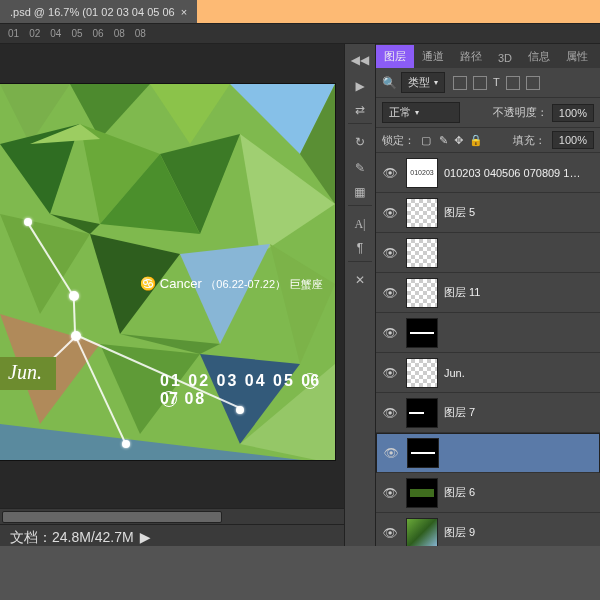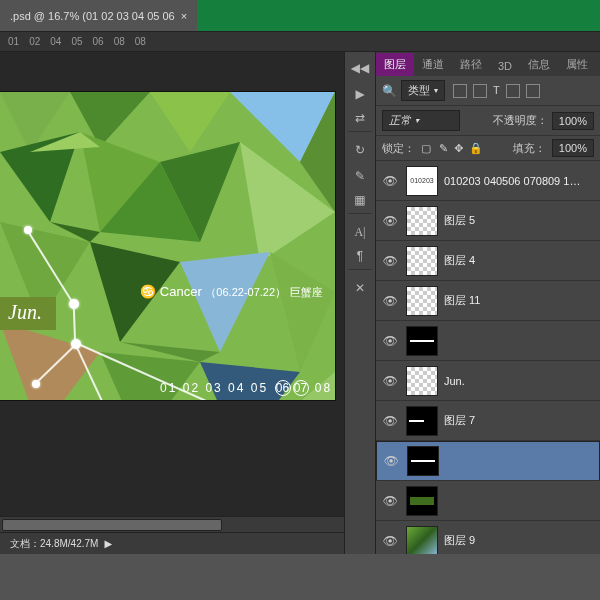--- a/index.html
+++ b/index.html
@@ -1,43 +1,43 @@
 <!DOCTYPE html>
 <html><head>
 <meta charset="utf-8">
 <style>
 * { margin:0; padding:0; box-sizing:border-box; font-family:"Microsoft YaHei",sans-serif; }
 body { background:#535353; width:600px; height:600px; overflow:hidden; color:#ccc; font-size:11px; position:relative; }
-.tab-bar { height:32px; background:#15803d; display:flex; border-bottom:1px solid #222; }
+.tab-bar { height:24px; background:#fdba74; display:flex; border-bottom:1px solid #222; }
 .doc-tab { background:#535353; padding:4px 10px; font-size:11px; color:#ddd; display:flex; align-items:center; gap:6px; }
 .doc-tab .x { cursor:pointer; }
 .ruler-h { height:20px; background:#333; color:#999; display:flex; align-items:center; font-size:10px; padding-left:8px; border-bottom:1px solid #222; letter-spacing:0; }
 .ruler-h span { margin-right:10px; }
 .main { display:flex; height:502px; }
 .canvas-col { width:344px; background:#282828; display:flex; flex-direction:column; }
 .canvas-wrap { flex:1; position:relative; overflow:hidden; }
-.canvas { position:absolute; left:0; top:40px; width:335px; height:308px; background:#7fb94e; box-shadow:0 0 0 1px #111; overflow:hidden; }
+.canvas { position:absolute; left:0; top:40px; width:335px; height:376px; background:#7fb94e; box-shadow:0 0 0 1px #111; overflow:hidden; }
 .constellation { position:absolute; left:20px; top:100px; width:260px; height:260px; }
 .star { position:absolute; width:8px; height:8px; border-radius:50%; background:#fff; box-shadow:0 0 3px #fff; }
 .star.big { width:10px; height:10px; }
 .line { position:absolute; background:rgba(255,255,255,.85); height:1.5px; transform-origin:left center; }
 .canvas-text { position:absolute; color:#fff; font-size:13px; }
 .canvas-label { position:absolute; left:0; bottom:70px; background:#6d8c2f; color:#fff; font-size:20px; padding:4px 14px 6px 8px; font-family:"Times New Roman",serif; font-style:italic; }
-.daterow { position:absolute; color:#fff; font-size:12px; letter-spacing:2px; }
+.daterow { position:absolute; color:#fff; font-size:16px; letter-spacing:2px;font-weight:bold; }
 .circ { display:inline-flex; width:16px; height:16px; border:1px solid #fff; border-radius:50%; align-items:center; justify-content:center; margin:0 1px; letter-spacing:0; }
-.status { height:22px; background:#3a3a3a; color:#ddd; font-size:10px; padding:4px 10px; border-top:1px solid #222; }
+.status { height:22px; background:#3a3a3a; color:#ddd; font-size:14px; padding:4px 10px; border-top:1px solid #222; }
 .scroll-h { height:16px; background:#3a3a3a; border-top:1px solid #222; position:relative; }
 .scroll-h .thumb { position:absolute; left:2px; top:2px; height:12px; width:220px; background:#666; border-radius:2px; }
 .vtool { width:32px; background:#454545; border-left:1px solid #222; border-right:1px solid #222; display:flex; flex-direction:column; align-items:center; padding-top:4px; gap:2px; }
 .vtool .vbtn { width:24px; height:24px; display:flex; align-items:center; justify-content:center; color:#bbb; font-size:12px; }
 .vtool .vbtn.sep { border-bottom:1px solid #333; padding-bottom:4px; margin-bottom:4px; }
 .panels { flex:1; background:#454545; display:flex; flex-direction:column; }
 .ptabs { height:24px; background:#383838; display:flex; align-items:flex-end; font-size:11px; }
 .ptab { padding:4px 8px; color:#aaa; cursor:pointer; }
-.ptab.active { background:#701a75; color:#eee; }
+.ptab.active { background:#8b5cf6; color:#eee; }
 .pheader { display:flex; align-items:center; gap:4px; padding:4px 6px; border-bottom:1px solid #333; }
 .sel { background:#333; border:1px solid #222; color:#ddd; padding:2px 6px; font-size:11px; display:flex; align-items:center; gap:4px; }
 .sel .arr { font-size:8px; }
 .icons-row { display:flex; gap:6px; margin-left:4px; }
 .icobox { width:14px; height:14px; border:1px solid #888; }
 .lockrow { display:flex; align-items:center; gap:6px; padding:3px 6px; border-bottom:1px solid #333; font-size:11px; color:#ccc; }
 .lockrow .mini { width:12px; height:12px; display:inline-block; }
 .layers { flex:1; overflow:auto; }
 .layer { display:flex; align-items:center; height:40px; border-bottom:1px solid #333; padding:0 4px; gap:6px; }
 .layer.sel { background:#5a7aa8; }
@@ -160,21 +160,21 @@
         </div>
       <div class="icons-row">
         <span class="icobox"></span>
         <span class="icobox"></span>
         <span>T</span>
         <span class="icobox"></span>
         <span class="icobox"></span>
       </div>
     </div>
     <div class="pheader">
-      <div class="sel" style="min-width:78px;font-style:italic;">
+      <div class="sel" style="min-width:78px;">
           <span>正常</span>
           <span class="arr">▾</span>
         </div>
       <span style="margin-left:auto;">不透明度：</span>
       <div class="sel">
           <span>100%</span>
         </div>
     </div>
     <div class="lockrow">
       <span>锁定：</span>
@@ -195,21 +195,20 @@
         <div class="lname">010203 040506 070809 1…</div>
       </div>
       <div class="layer">
         <div class="eye">👁</div>
         <div class="thumb checker"></div>
         <div class="lname">图层 5</div>
       </div>
       <div class="layer">
         <div class="eye">👁</div>
         <div class="thumb checker"></div>
-        <div class="lname">图层 4</div>
       </div>
       <div class="layer">
         <div class="eye">👁</div>
         <div class="thumb checker"></div>
         <div class="lname">图层 11</div>
       </div>
       <div class="layer">
         <div class="eye">👁</div>
         <div class="thumb" style="background:#000; display:flex; align-items:center;">
             <div style="height:2px;width:80%;background:#fff;margin:auto;"></div>
@@ -231,20 +230,21 @@
         <div class="eye">👁</div>
         <div class="thumb" style="background:#000;display:flex;align-items:center;">
             <div style="height:2px;width:80%;background:#fff;margin:auto;border-top:1px dashed #fff;"></div>
           </div>
       </div>
       <div class="layer">
         <div class="eye">👁</div>
         <div class="thumb" style="background:#000;display:flex;align-items:center;">
             <div style="height:8px;width:80%;background:#3f6d1e;margin:auto;"></div>
           </div>
+        <div class="lname">图层 6</div>
       </div>
       <div class="layer">
         <div class="eye">👁</div>
         <div class="thumb" style="background:linear-gradient(135deg,#6aa939,#2e5e1e,#88b6d6);"></div>
         <div class="lname">图层 9</div>
       </div>
     </div>
   </div>
 </div>
 

